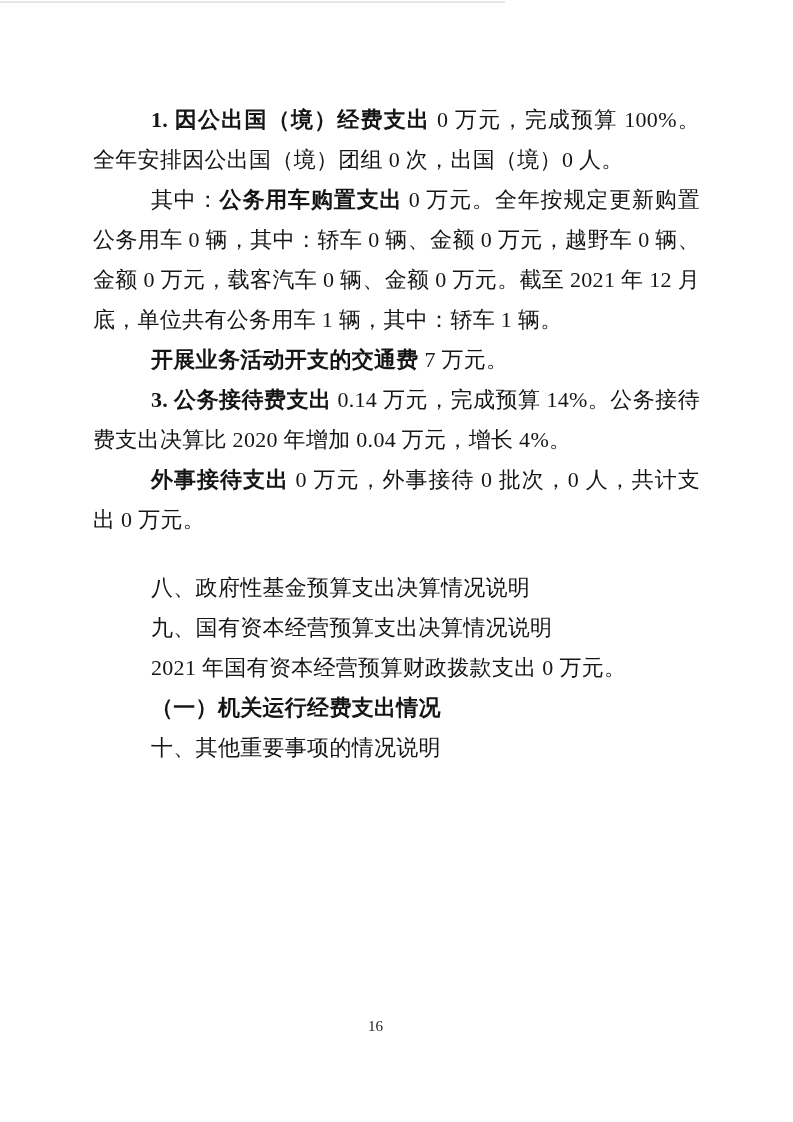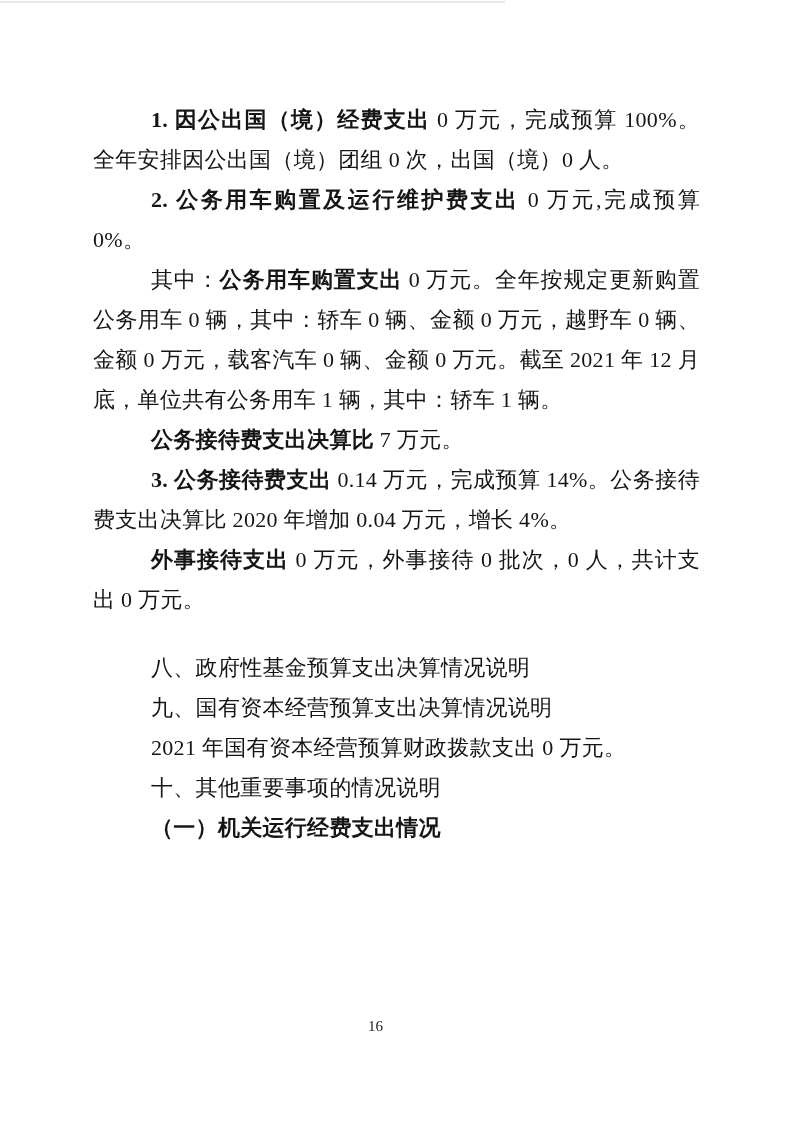--- a/index.html
+++ b/index.html
@@ -60,25 +60,24 @@
     padding-left: 33px;
   }
 </style>
 </head>
 <body>
 
 <div class="page">
   <div class="scan-line"></div>
   <div class="content">
       <p class="para body"><span class="run b">1. 因公出国（境）经费支出</span><span class="run"> 0 万元，完成预算 100%。全年安排因公出国（境）团组 0 次，出国（境）0 人。</span></p>
-      <p class="para body"><span class="run b">2. 公务用车购置及运行维护费支出</span><span class="run"> 0 万元,完成预算0%。</span></p>
       <p class="para body"><span class="run">其中：</span><span class="run b">公务用车购置支出</span><span class="run"> 0 万元。全年按规定更新购置公务用车 0 辆，其中：轿车 0 辆、金额 0 万元，越野车 0 辆、金额 0 万元，载客汽车 0 辆、金额 0 万元。截至 2021 年 12 月底，单位共有公务用车 1 辆，其中：轿车 1 辆。</span></p>
-      <p class="para body"><span class="run b">公务接待费支出决算比</span><span class="run"> 7 万元。</span></p>
+      <p class="para body"><span class="run b">开展业务活动开支的交通费</span><span class="run"> 7 万元。</span></p>
       <p class="para body"><span class="run b">3. 公务接待费支出</span><span class="run"> 0.14 万元，完成预算 14%。公务接待费支出决算比 2020 年增加 0.04 万元，增长 4%。</span></p>
       <p class="para body"><span class="run b">外事接待支出</span><span class="run"> 0 万元，外事接待 0 批次，0 人，共计支出 0 万元。</span></p>
       <p class="para heading-sans sp"><span class="run">八、政府性基金预算支出决算情况说明</span></p>
       <p class="para heading-sans"><span class="run">九、国有资本经营预算支出决算情况说明</span></p>
       <p class="para body"><span class="run">2021 年国有资本经营预算财政拨款支出 0 万元。</span></p>
+      <p class="para heading-bold"><span class="run b">（一）机关运行经费支出情况</span></p>
       <p class="para heading-sans"><span class="run">十、其他重要事项的情况说明</span></p>
-      <p class="para heading-bold"><span class="run b">（一）机关运行经费支出情况</span></p>
     </div>
   <div class="page-number">16</div>
 </div>
 
 </body></html>

